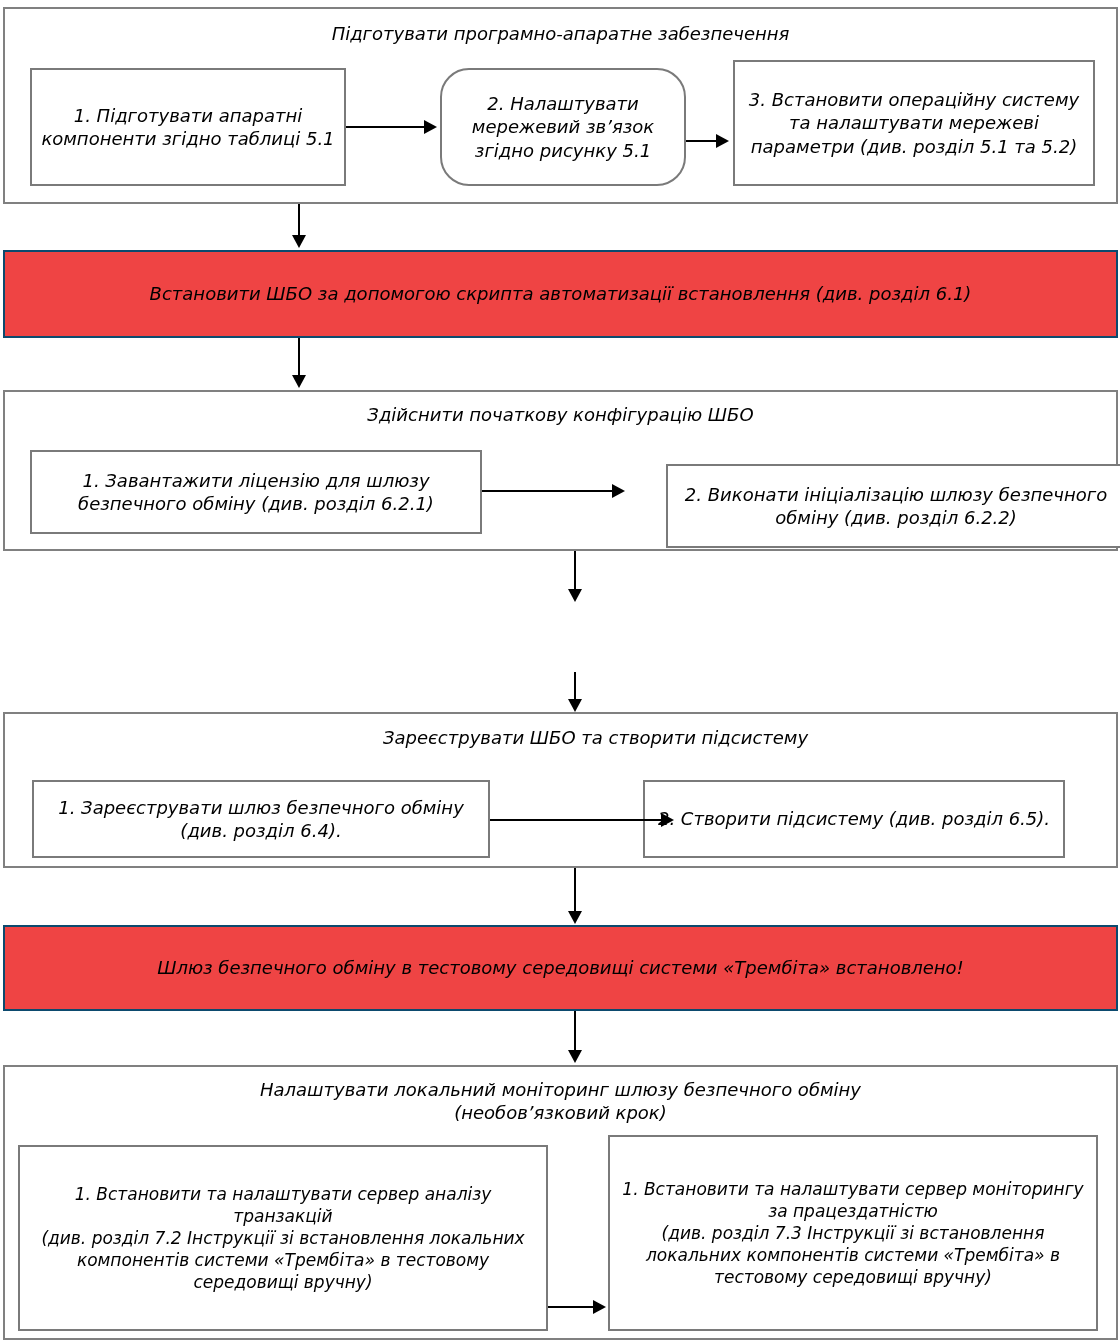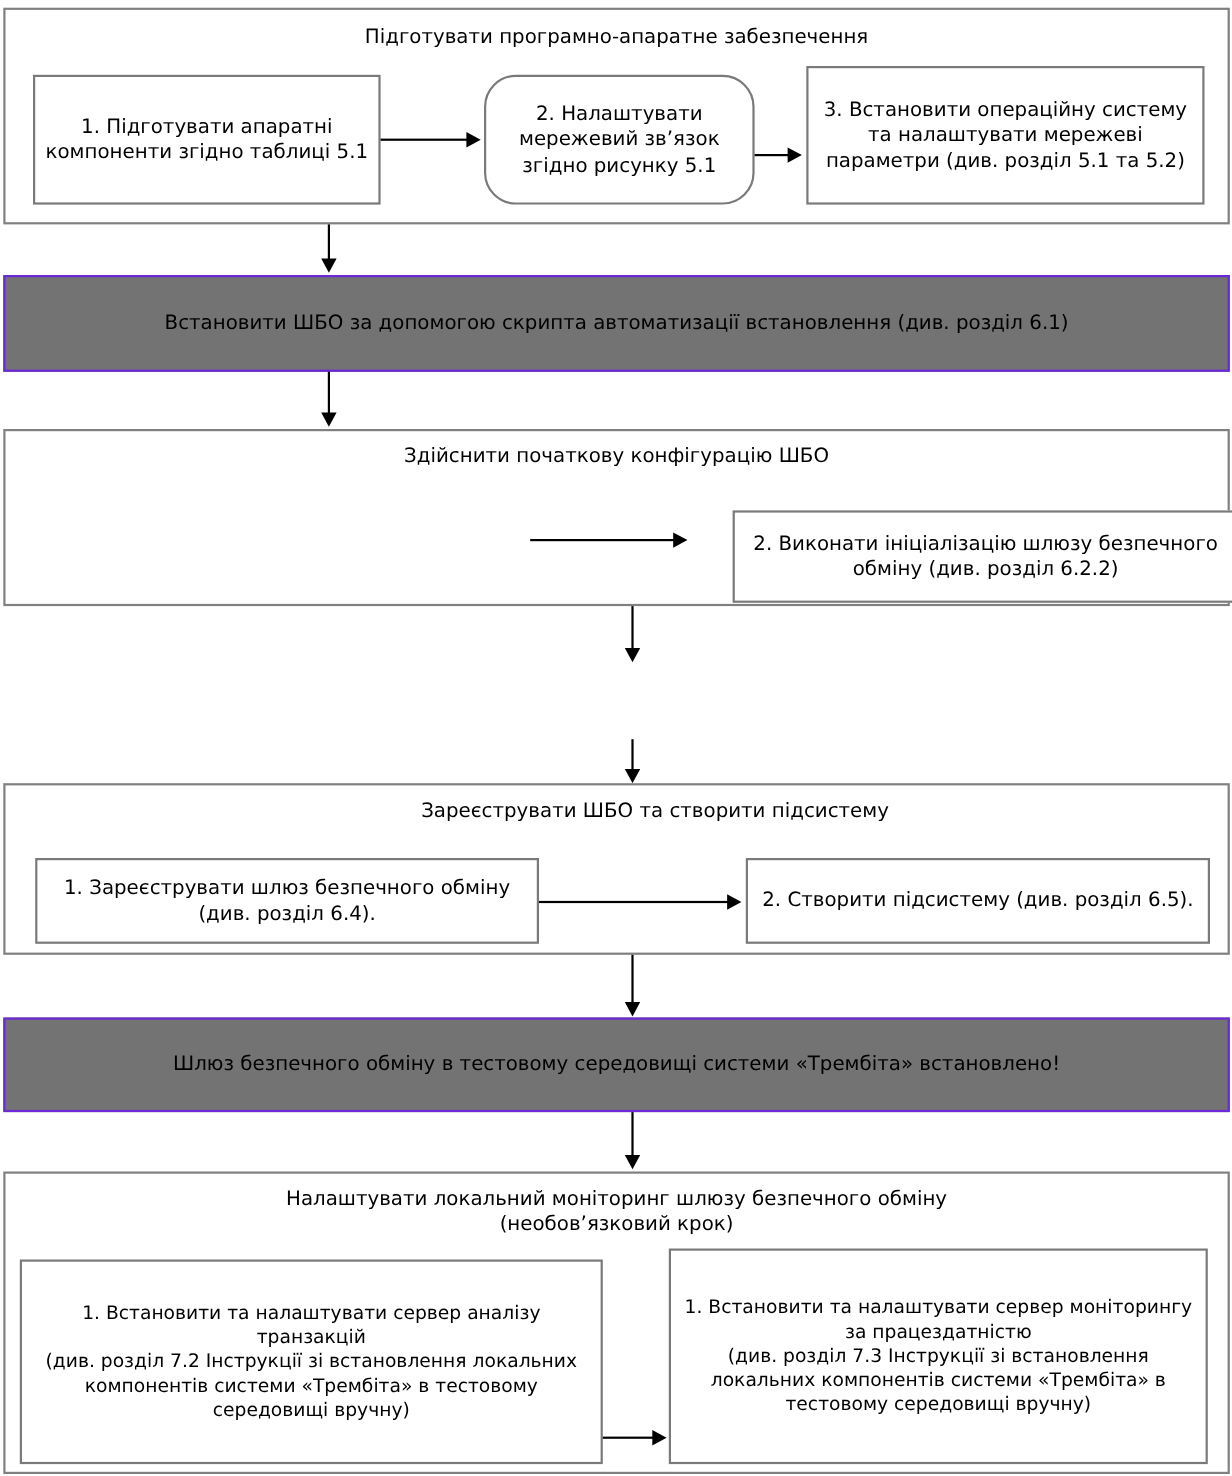--- a/index.html
+++ b/index.html
@@ -10,32 +10,33 @@
   body {
     font-family: "DejaVu Sans", sans-serif;
     color: #000000;
   }
   #flowchart {
     position: relative;
     width: 1120px;
     height: 1342px;
     overflow: hidden;
     background: #ffffff;
+    font-style: italic;
   }
   .group-box {
     position: absolute;
     box-sizing: border-box;
     border: 2px solid #808080;
     background: #ffffff;
   }
   .plain-box {
     position: absolute;
     box-sizing: border-box;
-    border: 2px solid #6d28d9;
-    background: #737373;
+    border: 2px solid #0c4a6e;
+    background: #ef4444;
     display: flex;
     align-items: center;
     justify-content: center;
     text-align: center;
   }
   .inner-box {
     position: absolute;
     box-sizing: border-box;
     border: 2px solid #7a7a7a;
     background: #ffffff;
@@ -121,20 +122,23 @@
   <div class="plain-box" style="left:3px; top:250px; width:1115px; height:88px;">
     <span class="txt f18">Встановити ШБО за допомогою скрипта автоматизації встановлення (див. розділ 6.1)</span>
   </div>
 
   <div class="v-line" style="left:298px; top:338px; height:38px;"></div>
   <div class="arrow-down" style="left:292px; top:375px;"></div>
 
   <div class="group-box" style="left:3px; top:390px; width:1115px; height:161px;"></div>
   <div class="group-title f18" style="left:3px; top:403px; width:1115px;">Здійснити початкову конфігурацію ШБО</div>
 
+  <div class="inner-box" style="left:30px; top:450px; width:452px; height:84px;">
+    <span class="txt f18">1. Завантажити ліцензію для шлюзу безпечного обміну (див. розділ 6.2.1)</span>
+  </div>
 
   <div class="inner-box" style="left:630px; top:464px; width:460px; height:84px;margin-left:36px;">
     <span class="txt f18">2. Виконати ініціалізацію шлюзу безпечного обміну (див. розділ 6.2.2)</span>
   </div>
 
   <div class="h-line" style="left:482px; top:490px; width:132px;"></div>
   <div class="arrow-right" style="left:612px; top:484px;"></div>
 
   <div class="v-line" style="left:574px; top:551px; height:39px;"></div>
   <div class="arrow-down" style="left:568px; top:589px;"></div>
@@ -143,21 +147,21 @@
   <div class="v-line" style="left:574px; top:672px; height:29px;"></div>
   <div class="arrow-down" style="left:568px; top:699px;"></div>
 
   <div class="group-box" style="left:3px; top:712px; width:1115px; height:156px;"></div>
   <div class="group-title f18" style="left:3px; top:726px; width:1115px;margin-left:35px;">Зареєструвати  ШБО та створити підсистему</div>
 
   <div class="inner-box" style="left:32px; top:780px; width:458px; height:78px;">
     <span class="txt f18">1. Зареєструвати шлюз безпечного обміну (див. розділ 6.4).</span>
   </div>
 
-  <div class="inner-box" style="left:678px; top:780px; width:422px; height:78px;">
+  <div class="inner-box" style="left:643px; top:780px; width:422px; height:78px;">
     <span class="txt f18">2. Створити підсистему (див. розділ 6.5).</span>
   </div>
 
   <div class="h-line" style="left:490px; top:819px; width:173px;"></div>
   <div class="arrow-right" style="left:661px; top:813px;"></div>
 
   <div class="v-line" style="left:574px; top:868px; height:45px;"></div>
   <div class="arrow-down" style="left:568px; top:911px;"></div>
 
   <div class="plain-box" style="left:3px; top:925px; width:1115px; height:86px;">

